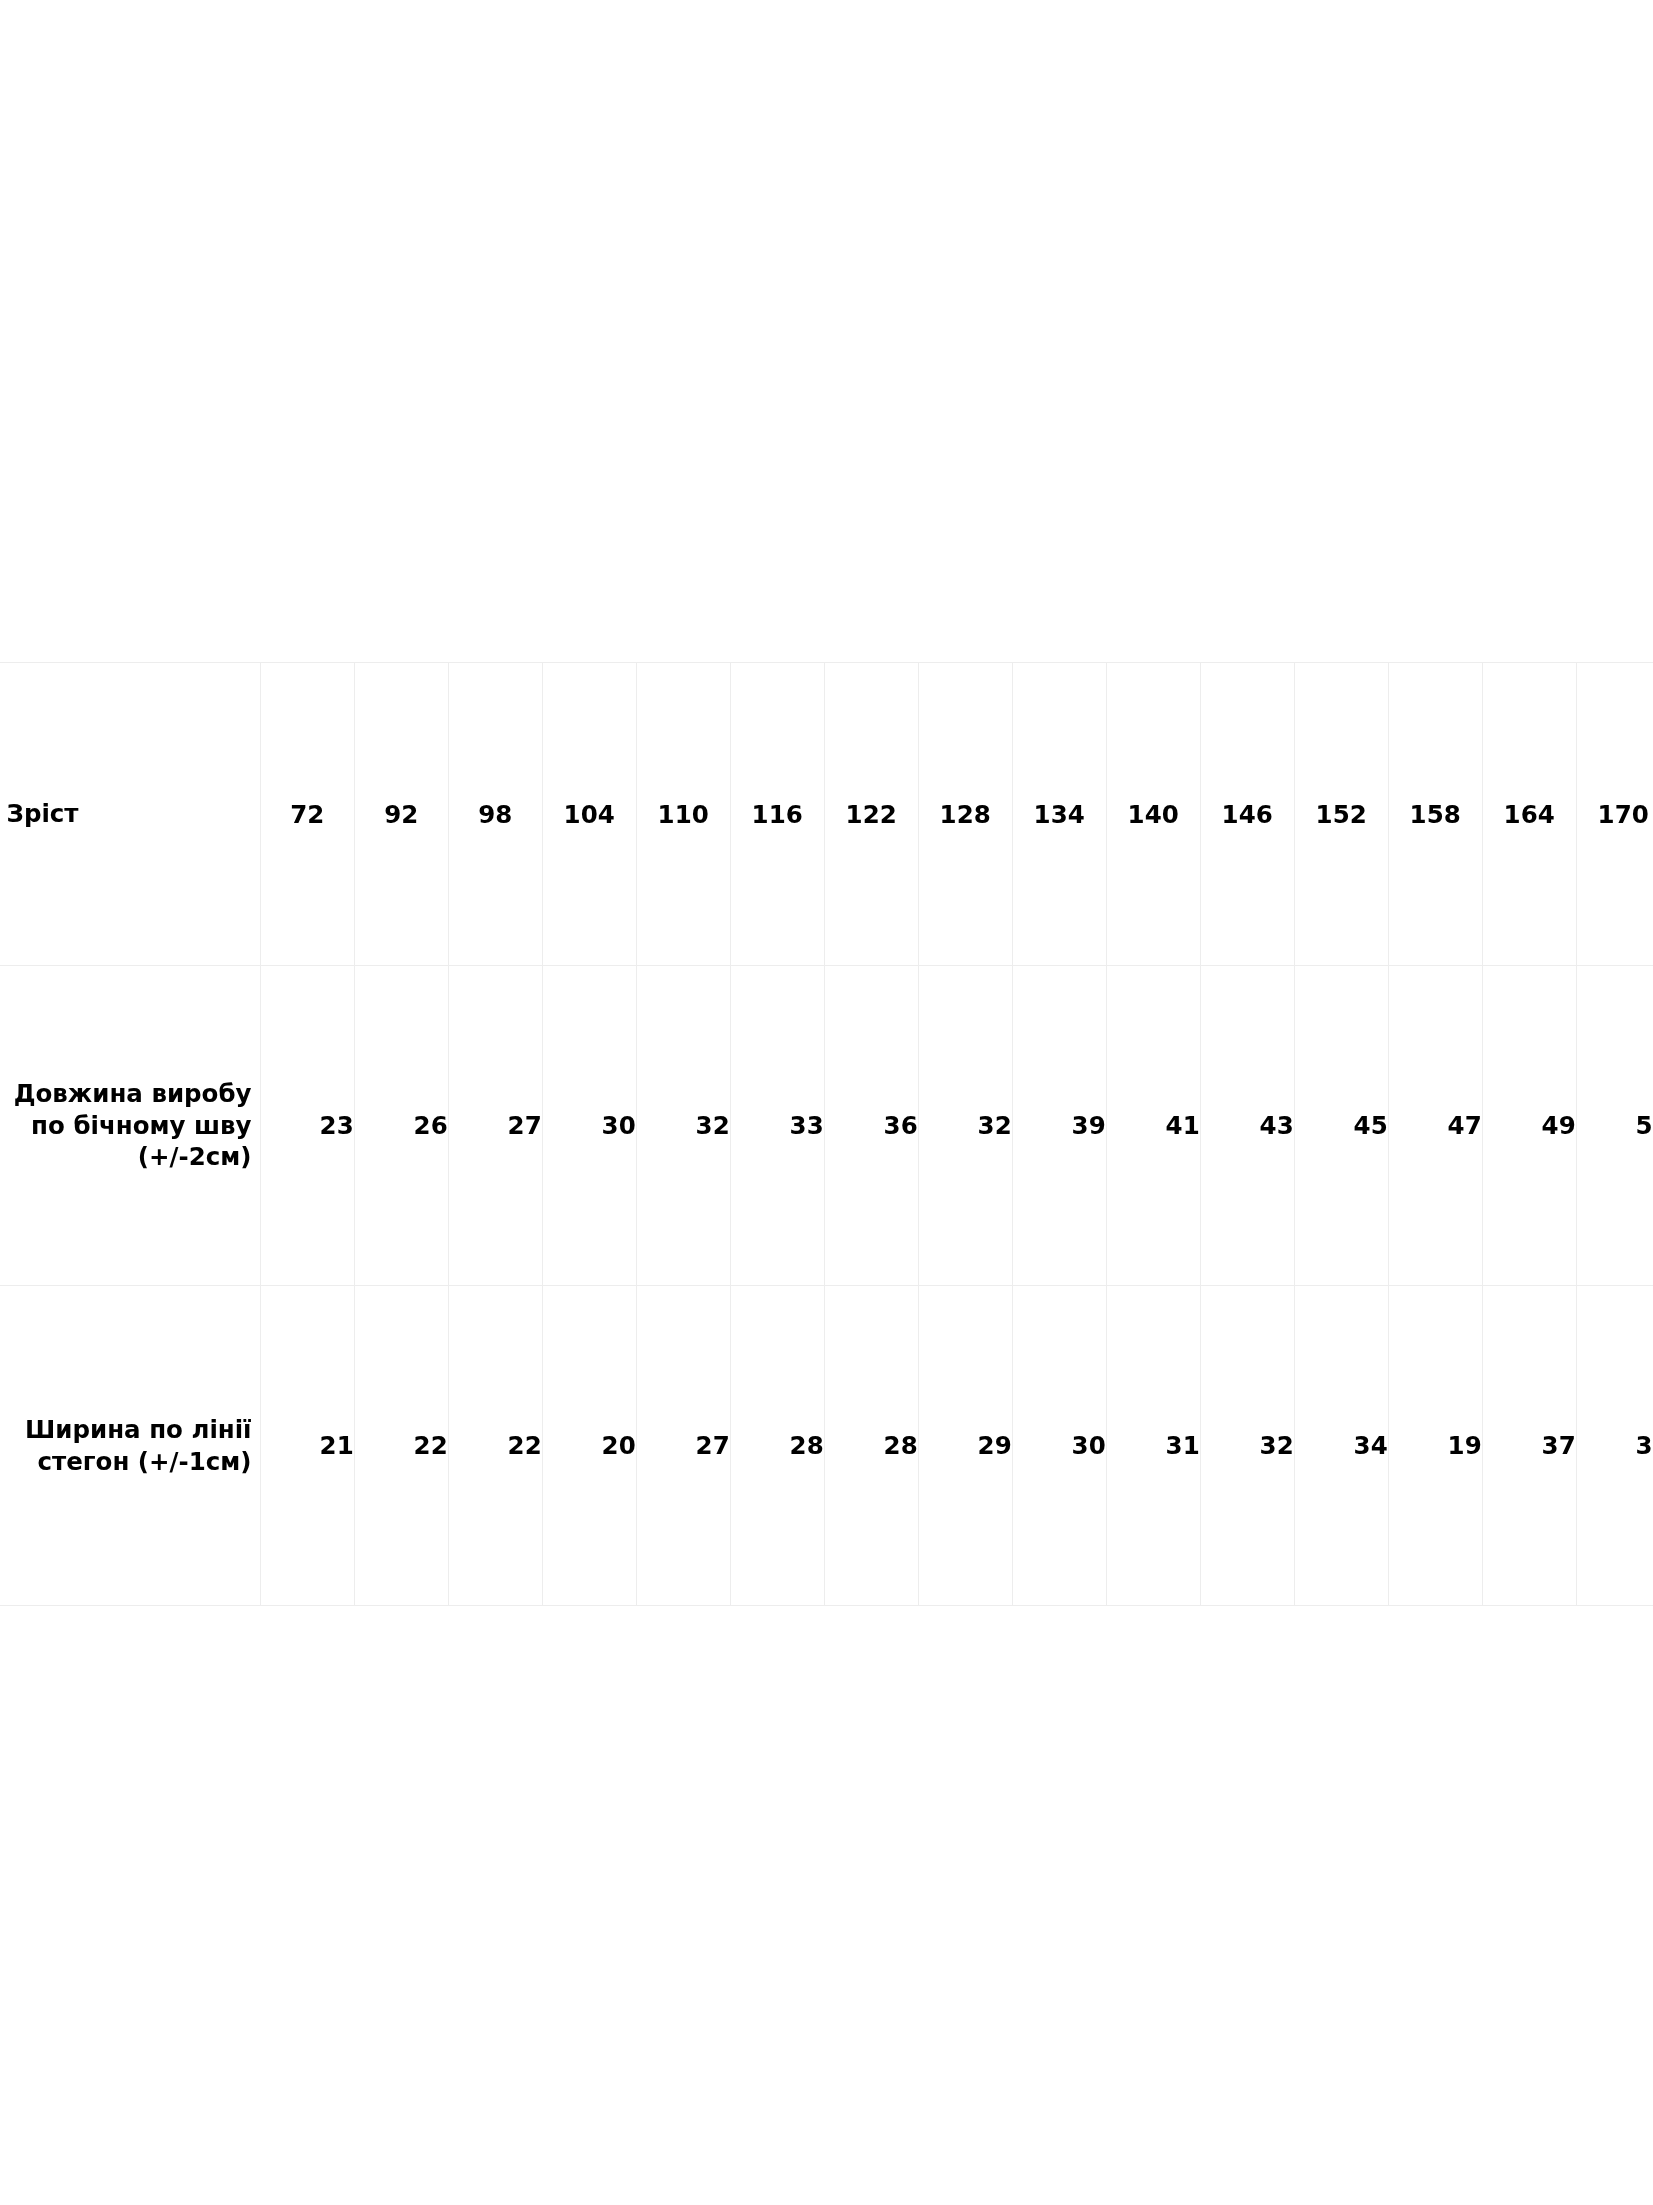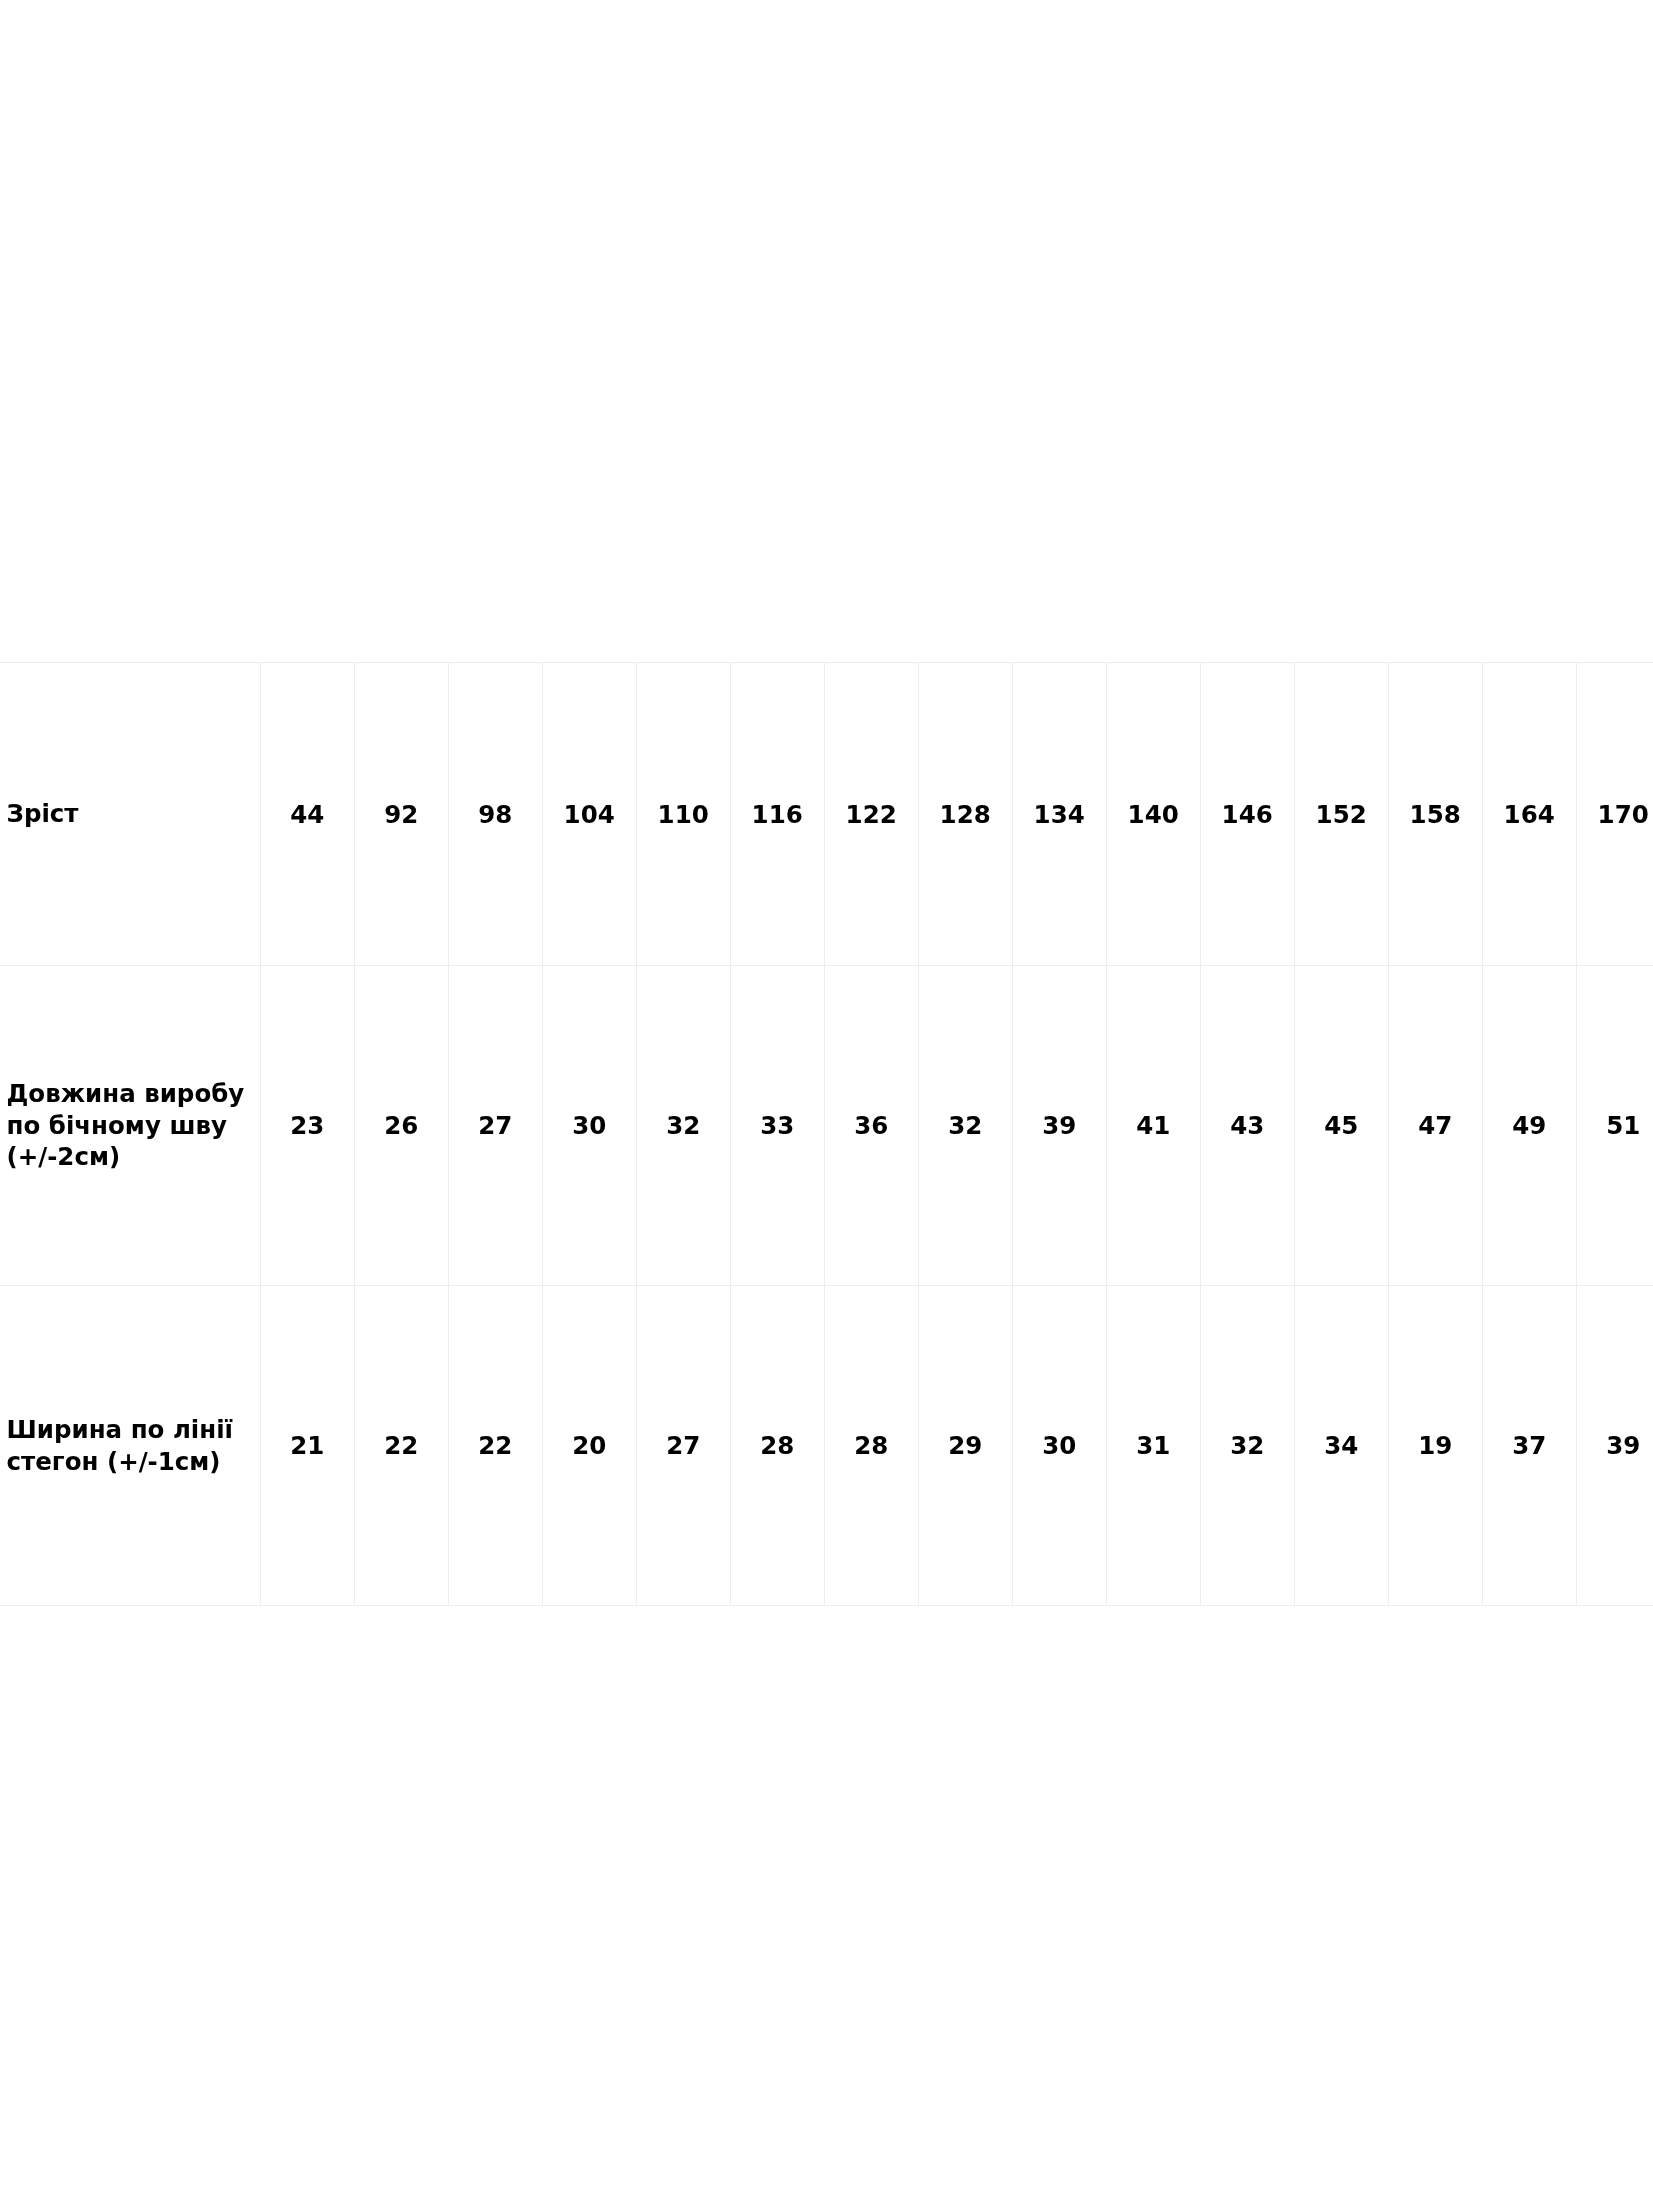--- a/index.html
+++ b/index.html
@@ -48,34 +48,34 @@
     text-align: left;
     padding-left: 6.5px;
     padding-right: 8.2px;
     border-left: none;
     width: 245px;
     line-height: 1.30;
     font-size: 24.5px;
   }
 
   table.size-table tr.r-head td { height: 302px; }
-  table.size-table tr.r-body td { height: 319px; }
+  table.size-table tr.r-body td { height: 319px; text-align: right; }
 
   table.size-table td.val { width: 93px; }
   table.size-table td.val-last { width: 93px; border-right: none; }
 </style>
 </head>
 <body>
 
 <div class="table-wrap">
   <table class="size-table">
     <tbody>
       <tr class="r-head">
         <td class="row-label">Зріст</td>
-        <td class="val">44</td>
+        <td class="val">72</td>
         <td class="val">92</td>
         <td class="val">98</td>
         <td class="val">104</td>
         <td class="val">110</td>
         <td class="val">116</td>
         <td class="val">122</td>
         <td class="val">128</td>
         <td class="val">134</td>
         <td class="val">140</td>
         <td class="val">146</td>

